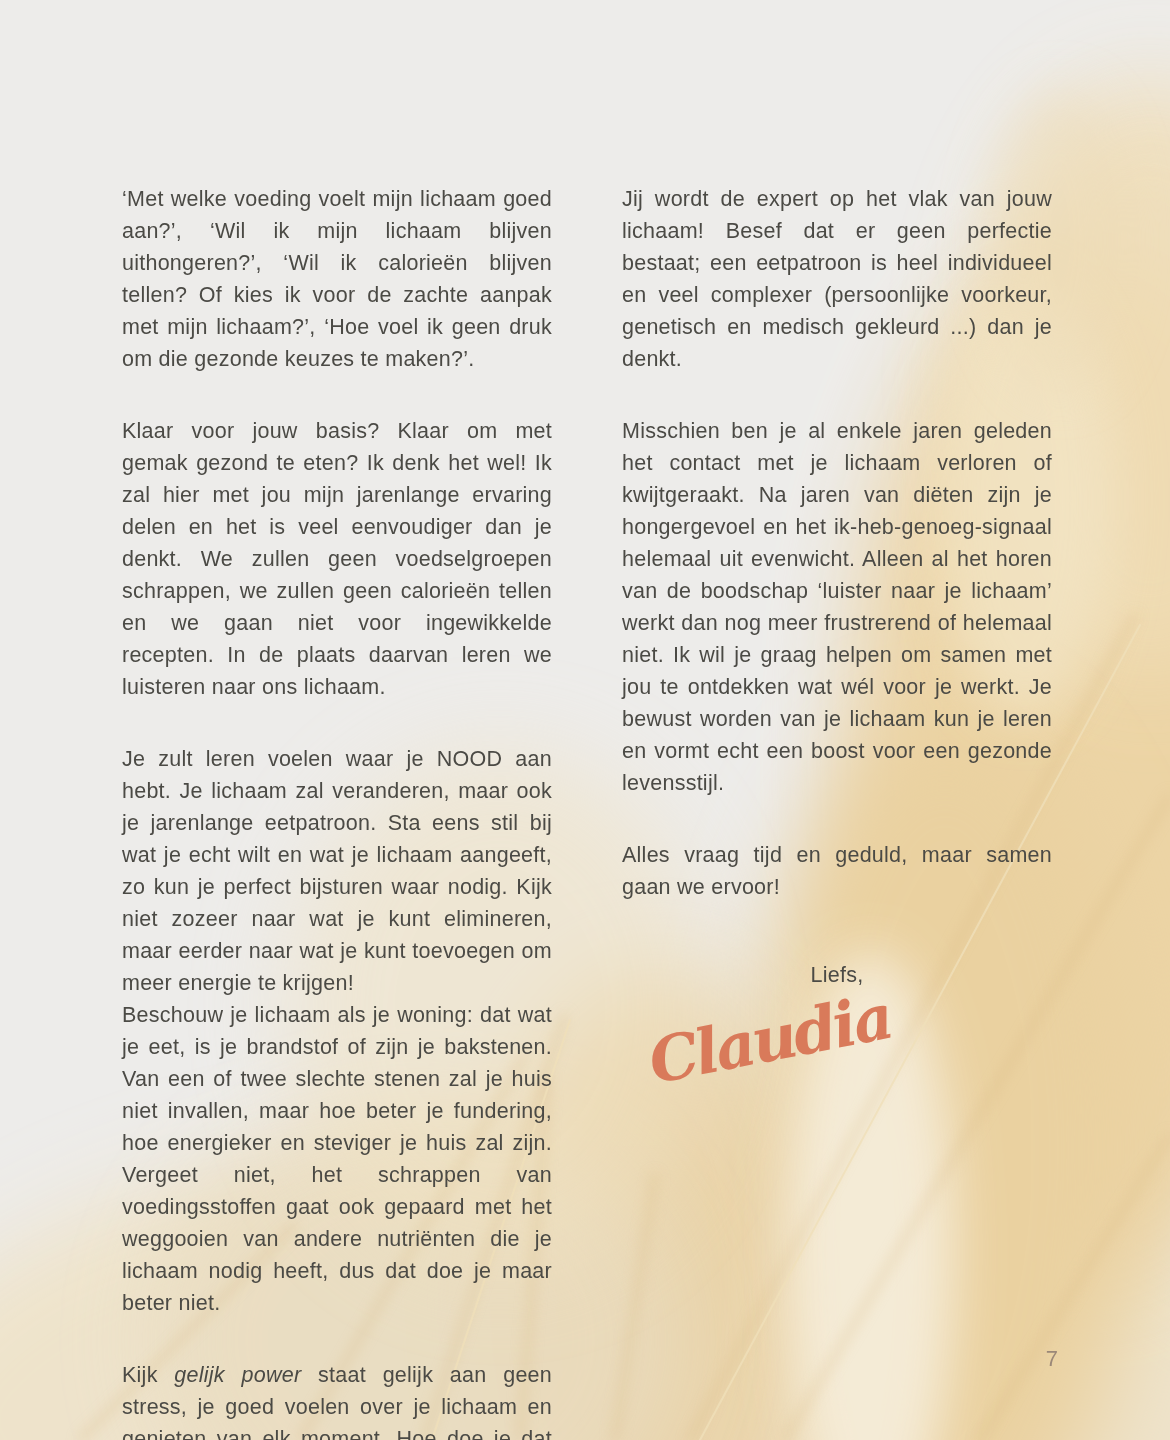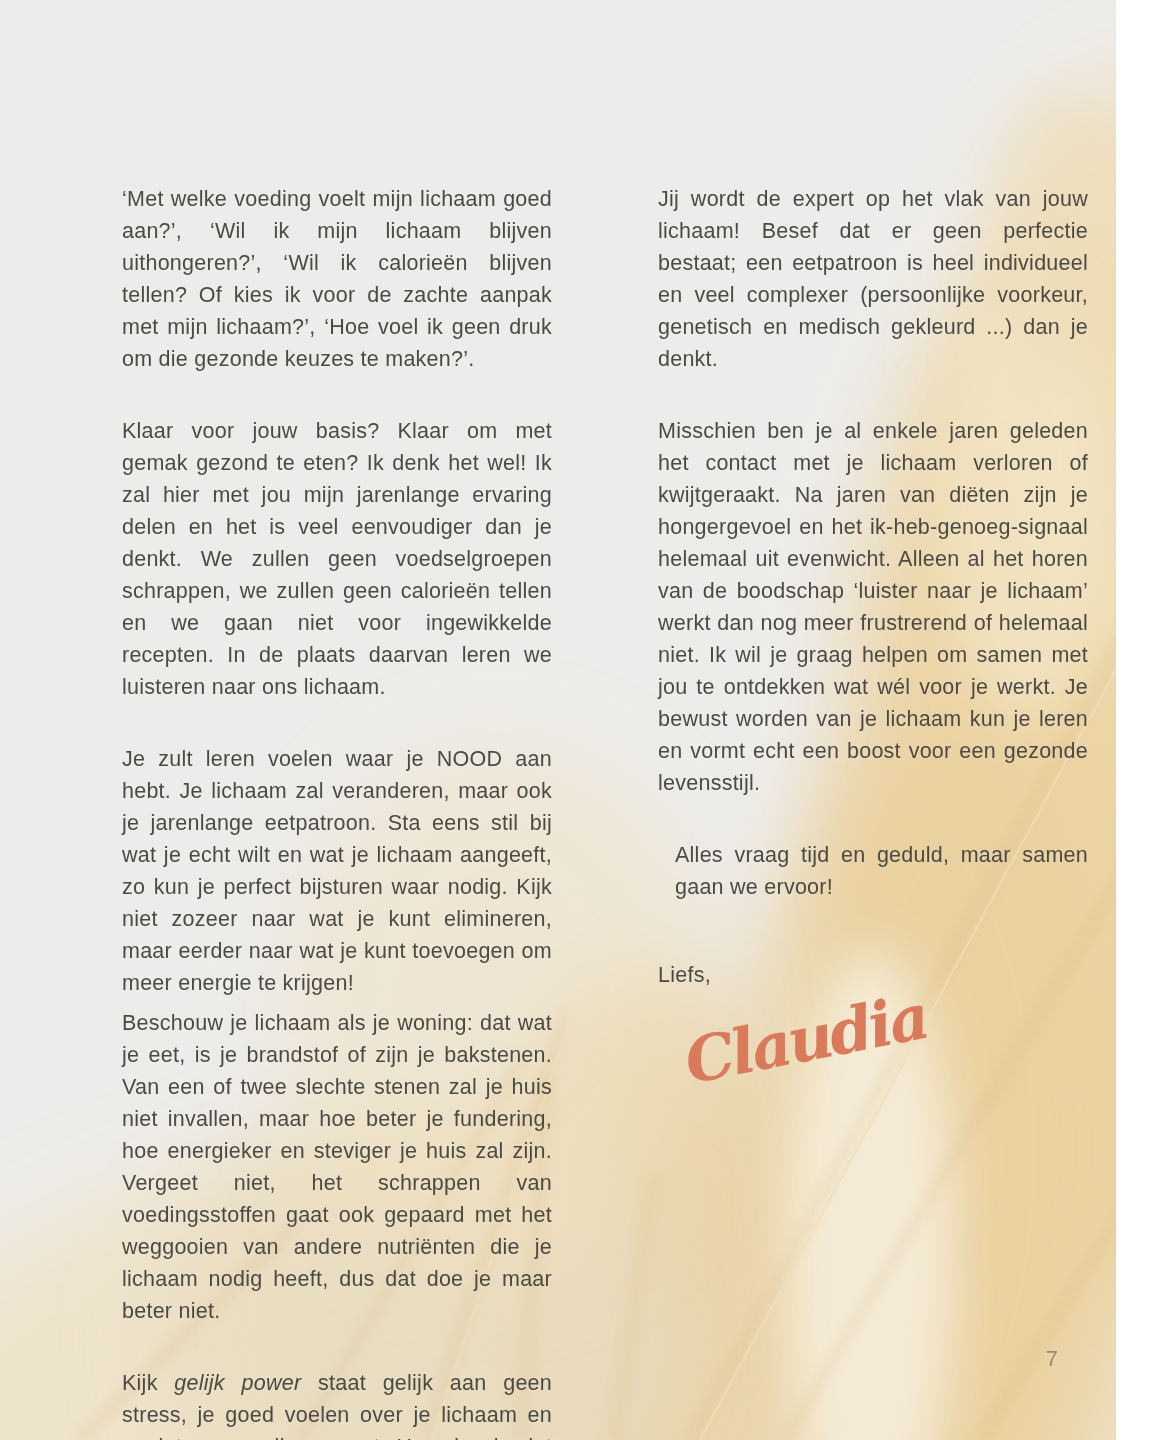--- a/index.html
+++ b/index.html
@@ -1,37 +1,36 @@
 <!DOCTYPE html>
 <html lang="nl"><head>
 <meta charset="utf-8">
 <style>
   html,body{margin:0;padding:0;}
   .page{
     position:relative;
-    width:1072px;height:1440px;
+    width:1170px;height:1440px;
     overflow:hidden;
     background:#edecea;
     font-family:"Liberation Sans", sans-serif;
-    padding-left:44px;
   }
   .bg{position:absolute;left:0;top:0;width:1170px;height:1440px;}
   .col{
     position:absolute;top:183px;width:430px;
     color:#4b4a45;
     font-size:21.5px;line-height:32px;letter-spacing:.25px;
     font-weight:300;
     text-align:justify;
   }
   .col-left{left:122px;}
-  .col-right{left:658px;}
+  .col-right{left:622px;}
   .col p{margin:0 0 40px 0;hyphens:auto;}
-  .col p.tight{margin-bottom:8px;}
-  .col p.pre-closing{margin-bottom:56px;margin-left:17px;}
-  .closing{margin:0;text-align:left;}
+  .col p.tight{margin-bottom:0;}
+  .col p.pre-closing{margin-bottom:56px;}
+  .closing{margin:0;text-align:center;}
   .signature{
     display:inline-block;
     margin:16px 0 0 28px;
     font-family:"DejaVu Serif", serif;
     font-style:italic;font-weight:700;
     font-size:62px;letter-spacing:-3px;
     color:#d97a5a;
     transform:rotate(-11deg);
     transform-origin:left center;
   }

